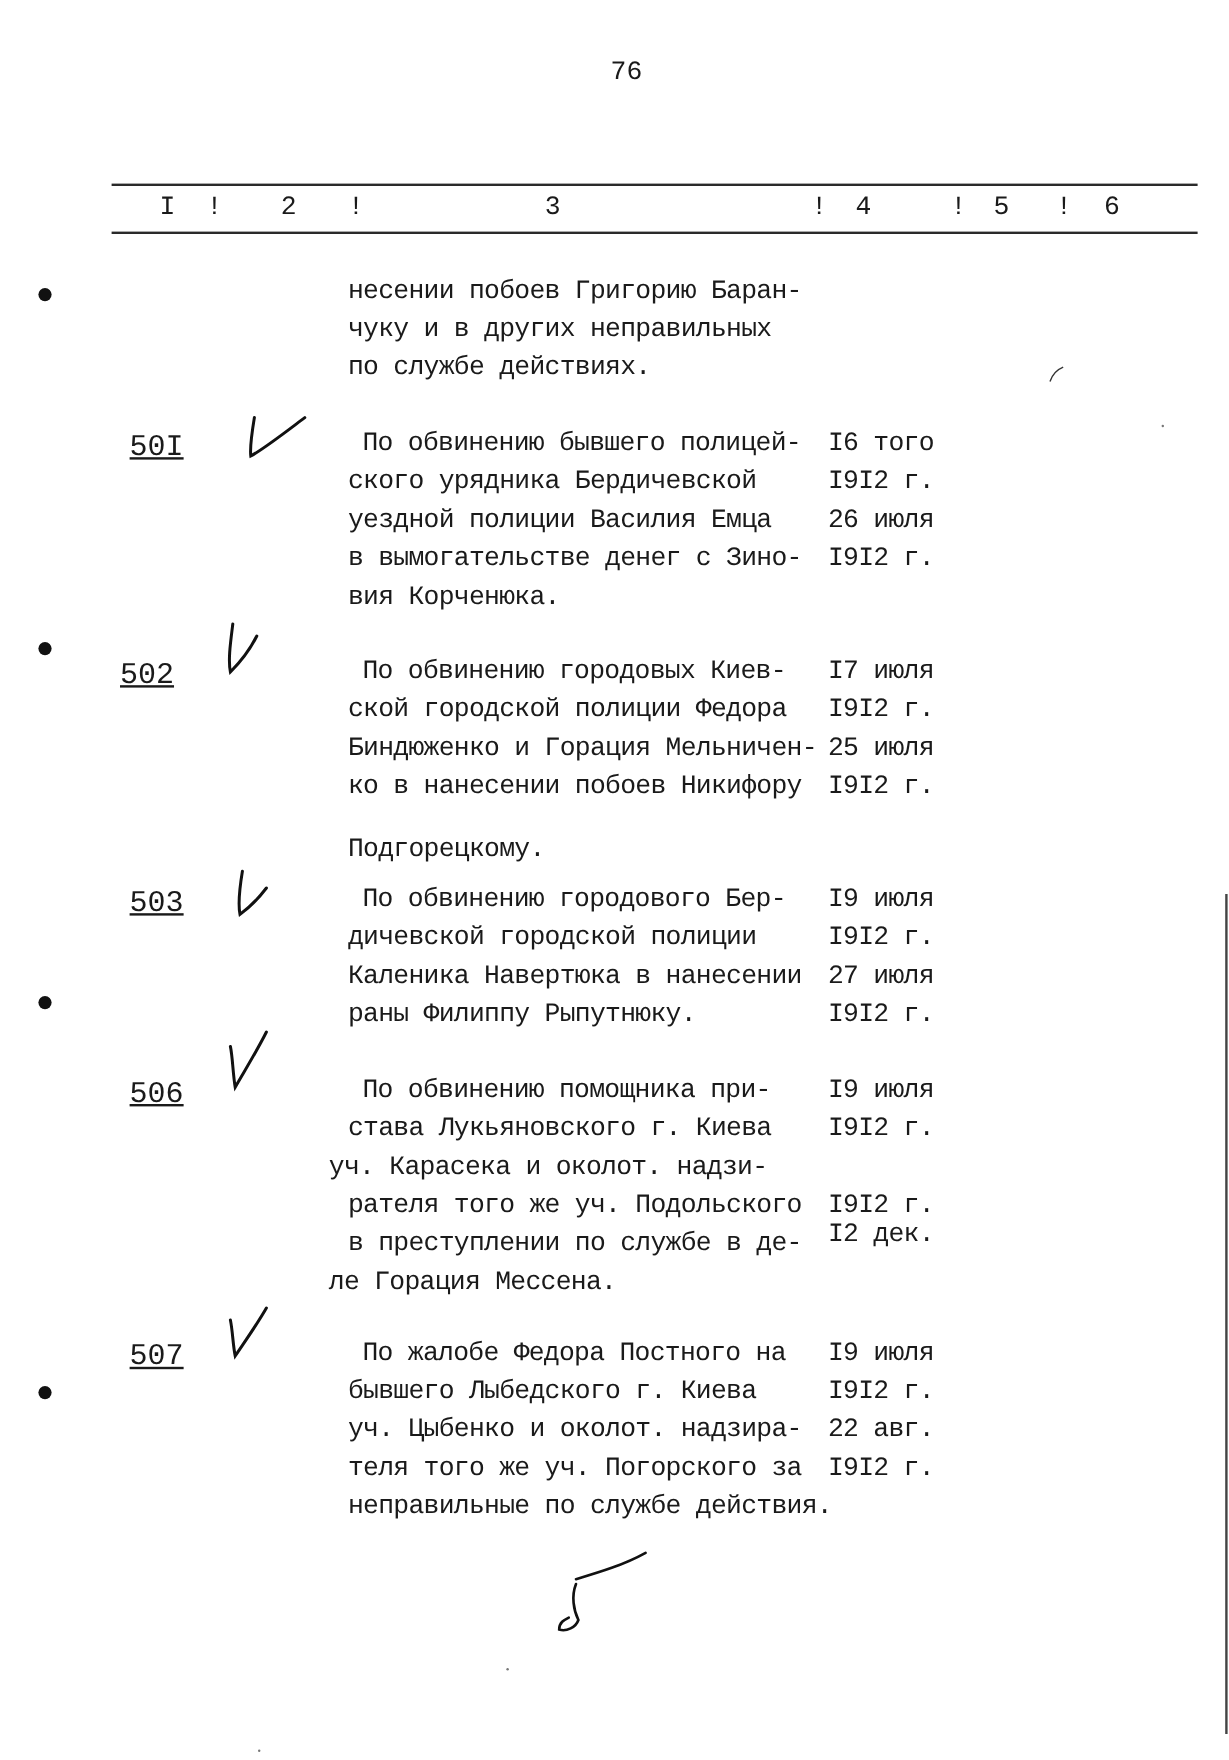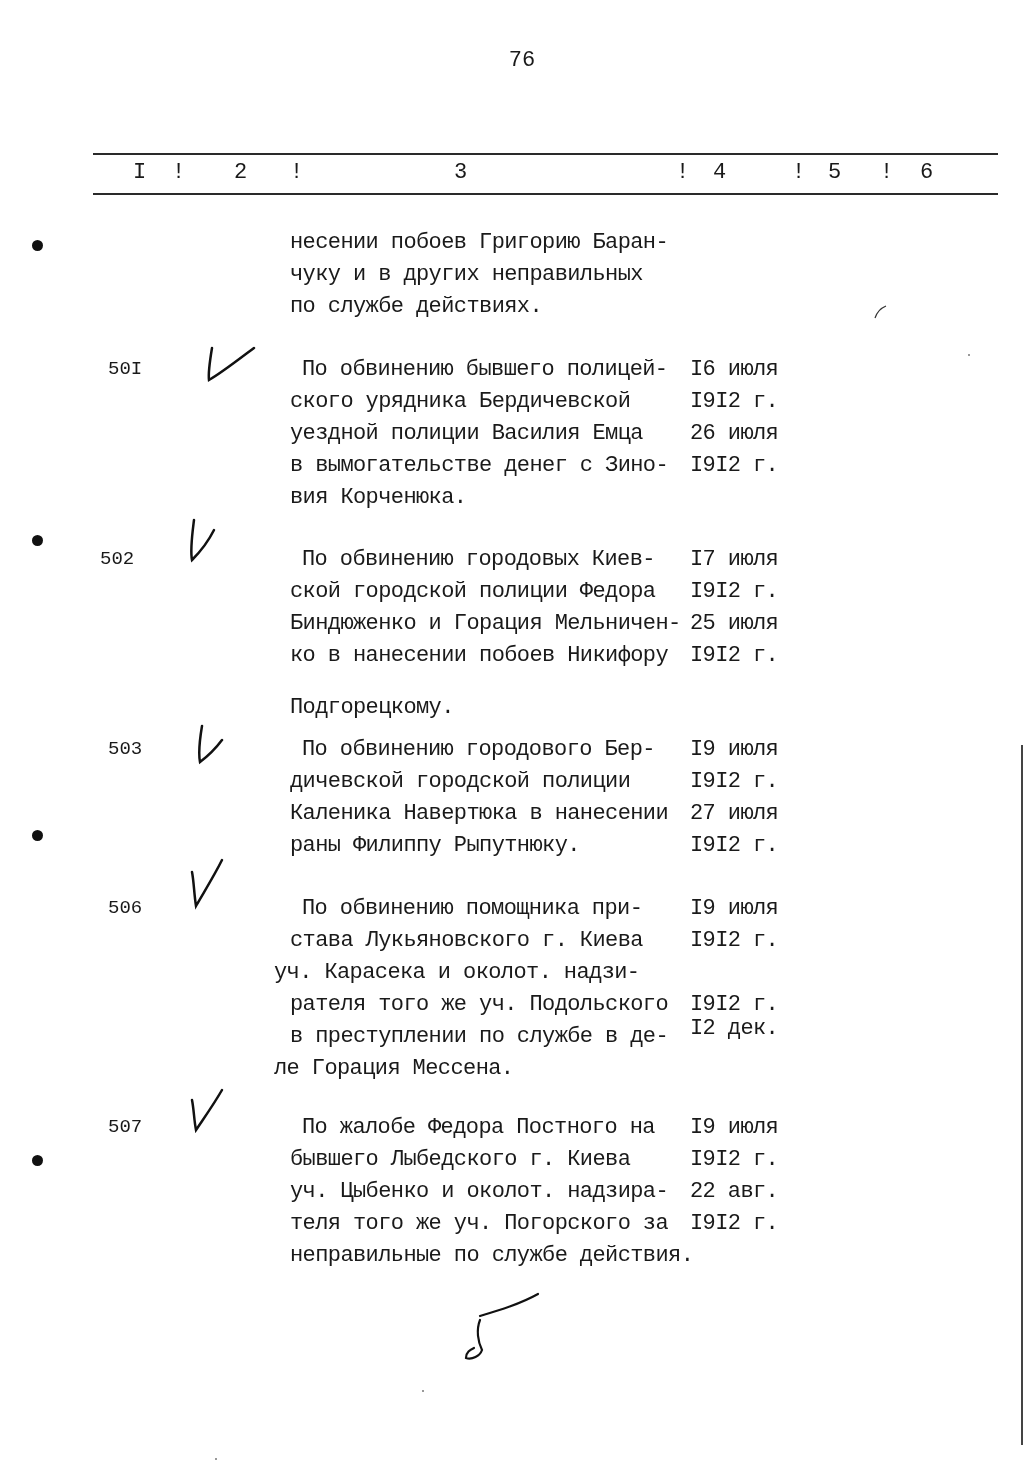--- a/index.html
+++ b/index.html
@@ -18,21 +18,21 @@
   }
   .rule.top { top: 153px; }
   .rule.bottom { top: 193px; }
   .header-cell {
     position: absolute; top: 160px; font-size: 22px;
   }
   .sep { position: absolute; top: 160px; font-size: 22px; }
   .line {
     position: absolute; font-size: 22px; white-space: pre; letter-spacing: -0.6px;
   }
-  .num { position: absolute; font-size: 19px; }
+  .num { position: absolute; font-size: 25px; text-decoration: underline; }
   .date { position: absolute; font-size: 22px; white-space: pre; letter-spacing: -0.6px; }
   .check { position: absolute; }
   .punch {
     position: absolute; width: 11px; height: 11px; border-radius: 50%;
     background: #111; left: 32px;
   }
   .speck { position: absolute; width: 2px; height: 2px; background: #777; border-radius: 50%; }
   .vline { position: absolute; left: 1021px; top: 745px; width: 2px; height: 700px; background: #444; }
 </style>
 </head>
@@ -67,21 +67,21 @@
   <div>
     <div class="num" style="left:108px; top:358px">50I</div>
     <svg class="check" style="left:200px; top:344px" width="60" height="42">
       <path d="M12 4 C10 16, 8 28, 9 36 C20 30, 38 16, 54 4" fill="none" stroke="#111" stroke-width="2.5" stroke-linecap="round"></path>
     </svg>
     <div class="line" style="left:302px; top:357px">По обвинению бывшего полицей-</div>
     <div class="line" style="left:290px; top:389px">ского урядника Бердичевской</div>
     <div class="line" style="left:290px; top:421px">уездной полиции Василия Емца</div>
     <div class="line" style="left:290px; top:453px">в вымогательстве денег с Зино-</div>
     <div class="line" style="left:290px; top:485px">вия Корченюка.</div>
-    <div class="date" style="left:690px; top:357px">I6 июля</div>
+    <div class="date" style="left:690px; top:357px">I6 того</div>
     <div class="date" style="left:690px; top:389px">I9I2 г.</div>
     <div class="date" style="left:690px; top:421px">26 июля</div>
     <div class="date" style="left:690px; top:453px">I9I2 г.</div>
   </div>
 
   <div>
     <div class="num" style="left:100px; top:548px">502</div>
     <svg class="check" style="left:182px; top:516px" width="40" height="52">
       <path d="M12 4 C10 20, 8 34, 10 44 C18 36, 26 26, 32 14" fill="none" stroke="#111" stroke-width="2.5" stroke-linecap="round"></path>
     </svg>

